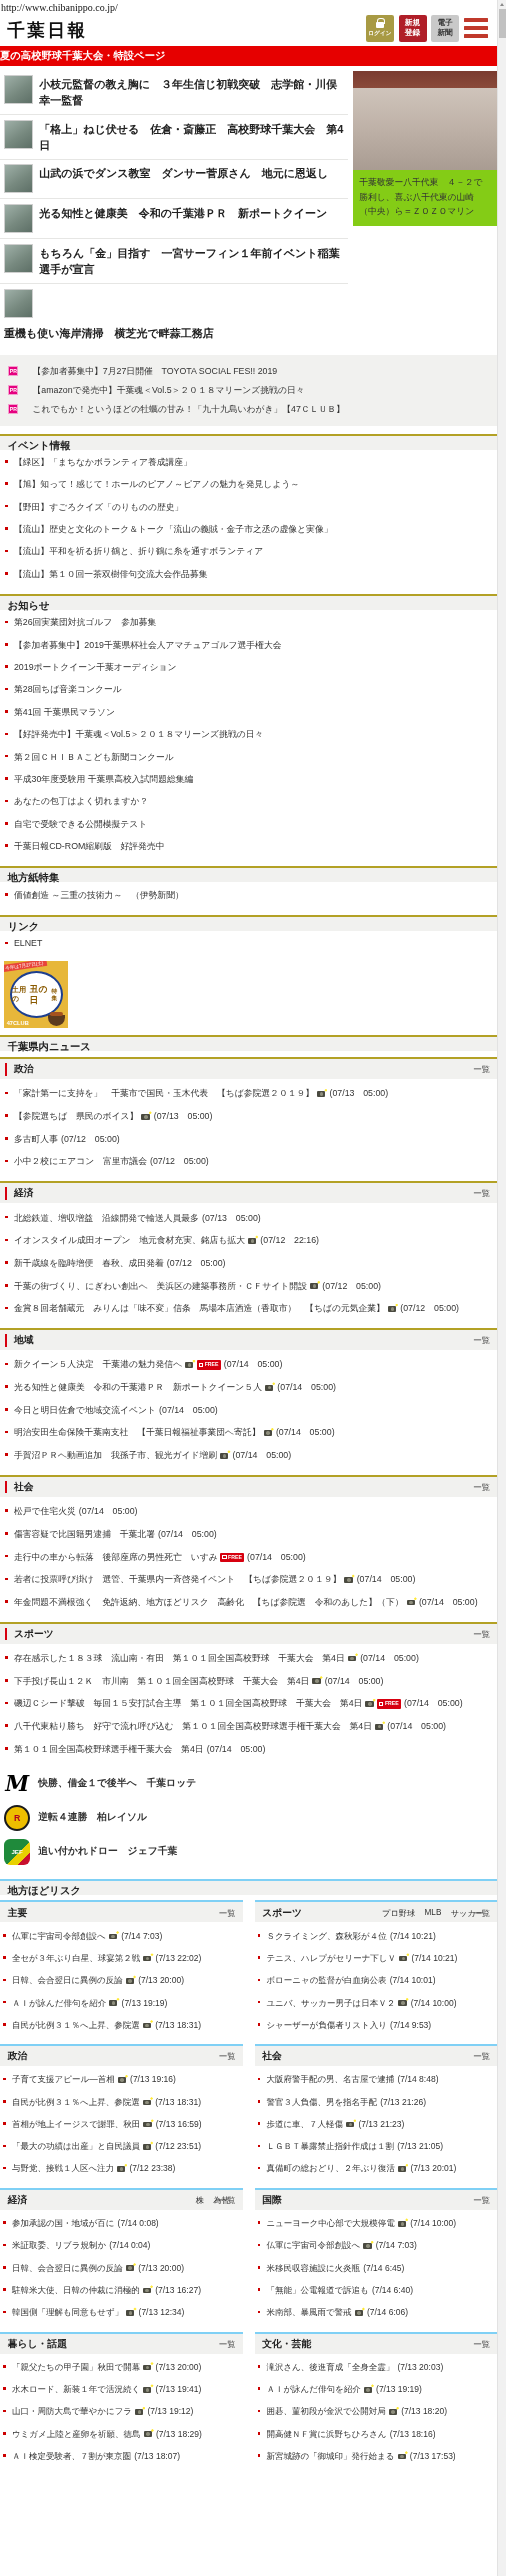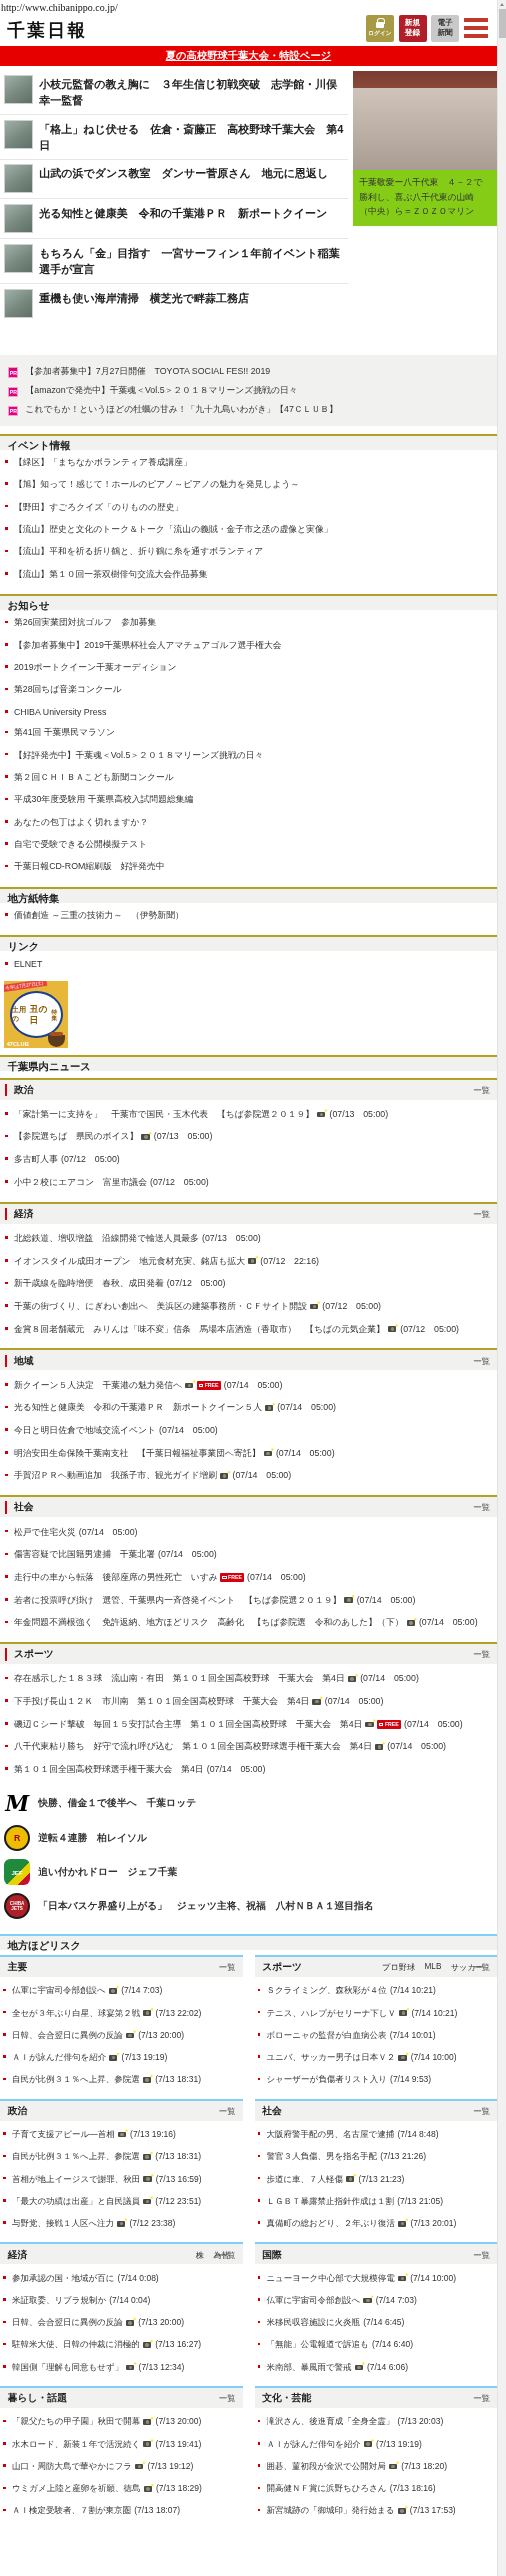--- a/index.html
+++ b/index.html
@@ -17,36 +17,36 @@
   .hbtn { width:28px; height:27px; border-radius:2.1px; display:flex; flex-direction:column; align-items:center; justify-content:center; font-weight:bold; cursor:pointer; }
   .hbtn.login { background:#a89a44; color:#fff; font-size:5.7px; gap:1.5px; }
   .hbtn.signup { background:#b01e28; color:#fff; font-size:7.7px; line-height:1.25; }
   .hbtn.epaper { background:#c9c9c9; color:#3a3a3a; font-size:7.7px; line-height:1.25; }
   .lock { position:relative; width:8.2px; height:6.2px; background:#fff; border-radius:1px; display:inline-block; margin-top:3.6px; }
   .lock::before { content:""; position:absolute; left:1.5px; top:-3.6px; width:5.2px; height:4.6px; border:1px solid #fff; border-bottom:none; border-radius:3.1px 3.1px 0 0; }
   .burger { width:24px; height:20.6px; margin-top:3.1px; display:flex; flex-direction:column; justify-content:space-between; cursor:pointer; }
   .burger i { display:block; height:4.1px; background:#c0392b; border-radius:0.5px; }
 
   
-  .top-banner { height:20.6px; background:#e60000; color:#fff; font-size:10.3px; font-weight:bold; text-align:center; line-height:20.6px; cursor:pointer;text-decoration:underline; }
+  .top-banner { height:20.6px; background:#e60000; color:#fff; font-size:10.3px; font-weight:bold; text-align:left; line-height:20.6px; cursor:pointer; }
 
   
   .top-news { position:relative; margin-top:4.1px; min-height:278px; }
   .tn-list { list-style:none; width:348px; }
   .tn-item { display:flex; align-items:flex-start; gap:6.2px; padding:4.6px 0 5.2px 4.1px; border-bottom:0.5px solid #e6e6e4; cursor:pointer; }
-  .tn-item:last-child { border-bottom:none; }
+  .tn-item:last-child { border-bottom:none;flex-direction:column; }
   .thumb { width:29px; height:29px; flex:none; background:linear-gradient(145deg,#9fb0a8 0%,#77897f 55%,#5d6f66 100%); border:0.5px solid #cfcfcf; }
   .tn-title { font-size:11px; font-weight:bold; color:#222; line-height:1.45; padding-top:2.1px; }
   .lead-wrap { position:absolute; right:0; top:1px; width:144px; }
   .lead-photo { width:144px; height:99px; background:linear-gradient(180deg,#7a3b30 0%,#8a4a3a 17%,#cfc4bb 17%,#beb1a7 58%,#a99c92 100%); cursor:pointer; }
   .lead-caption { background:#84cc16; padding:5.2px 6.2px 7.2px; font-size:8.8px; line-height:1.65; color:#333; }
 
   
   .pr-box { background:#f1f1ef; margin-top:7.2px; padding:6.7px 8.2px; }
-  .pr-item { display:flex; align-items:flex-end; gap:7px; padding:3.6px 0; font-size:8.8px; color:#333; cursor:pointer; }
+  .pr-item { display:flex; align-items:flex-start; gap:14px; padding:3.6px 0; font-size:8.8px; color:#333; cursor:pointer; }
   .pr-badge { flex:none; width:10.3px; height:10.3px; background:#e5007f; border:0.5px solid #f3a0cd; color:#fff; font-size:5.2px; font-weight:bold; display:flex; align-items:center; justify-content:center; }
 
   
   .sec-head { border-top:2.6px solid #b3a125; background:#f1f1ef; height:16px; line-height:19px; font-size:10.3px; font-weight:bold; color:#222; padding-left:7.7px; margin-top:7.2px; }
   .sec-head.blue { border-top-color:#7fd0f5; }
 
   
   .plain-list { list-style:none; padding:2.1px 0 1px; }
   .plain-list li { padding:5.2px 0 5.2px 5.2px; font-size:8.8px; color:#333; cursor:pointer; }
   .bullet { display:inline-block; width:2.6px; height:2.6px; background:#cc0000; margin-right:6.2px; vertical-align:2.1px; }
@@ -196,21 +196,20 @@
         <li><span class="bullet"></span><span>【流山】第１０回一茶双樹俳句交流大会作品募集</span></li>
       </ul>
 
     <h2 class="sec-head">お知らせ</h2>
     <ul class="plain-list">
 
     <li><span class="bullet"></span><span>第26回実業団対抗ゴルフ　参加募集</span></li>
         <li><span class="bullet"></span><span>【参加者募集中】2019千葉県杯社会人アマチュアゴルフ選手権大会</span></li>
         <li><span class="bullet"></span><span>2019ポートクイーン千葉オーディション</span></li>
         <li><span class="bullet"></span><span>第28回ちば音楽コンクール</span></li>
-        <li><span class="bullet"></span><span>CHIBA University Press</span></li>
         <li><span class="bullet"></span><span>第41回 千葉県民マラソン</span></li>
         <li><span class="bullet"></span><span>【好評発売中】千葉魂＜Vol.5＞２０１８マリーンズ挑戦の日々</span></li>
         <li><span class="bullet"></span><span>第２回ＣＨＩＢＡこども新聞コンクール</span></li>
         <li><span class="bullet"></span><span>平成30年度受験用 千葉県高校入試問題総集編</span></li>
         <li><span class="bullet"></span><span>あなたの包丁はよく切れますか？</span></li>
         <li><span class="bullet"></span><span>自宅で受験できる公開模擬テスト</span></li>
         <li><span class="bullet"></span><span>千葉日報CD-ROM縮刷版　好評発売中</span></li>
       </ul>
 
     <h2 class="sec-head">地方紙特集</h2>
@@ -330,24 +329,20 @@
             <span class="team-title">快勝、借金１で後半へ　千葉ロッテ</span>
           </li>
           <li class="team-row">
             <span class="tlogo reysol">R</span>
             <span class="team-title">逆転４連勝　柏レイソル</span>
           </li>
           <li class="team-row">
             <span class="tlogo jef">JEF</span>
             <span class="team-title">追い付かれドロー　ジェフ千葉</span>
           </li>
-          <li class="team-row">
-            <span class="tlogo jets">CHIBA JETS</span>
-            <span class="team-title">「日本バスケ界盛り上がる」　ジェッツ主将、祝福　八村ＮＢＡ１巡目指名</span>
-          </li>
         </ul>
     </section>
 
     <h2 class="sec-head blue">地方ほどリスク</h2>
 
     <div class="nn-row">
       <div class="nn-col">
         <div class="sub-head noband">
           <h3>主要</h3>
           <span class="more">一覧</span>

